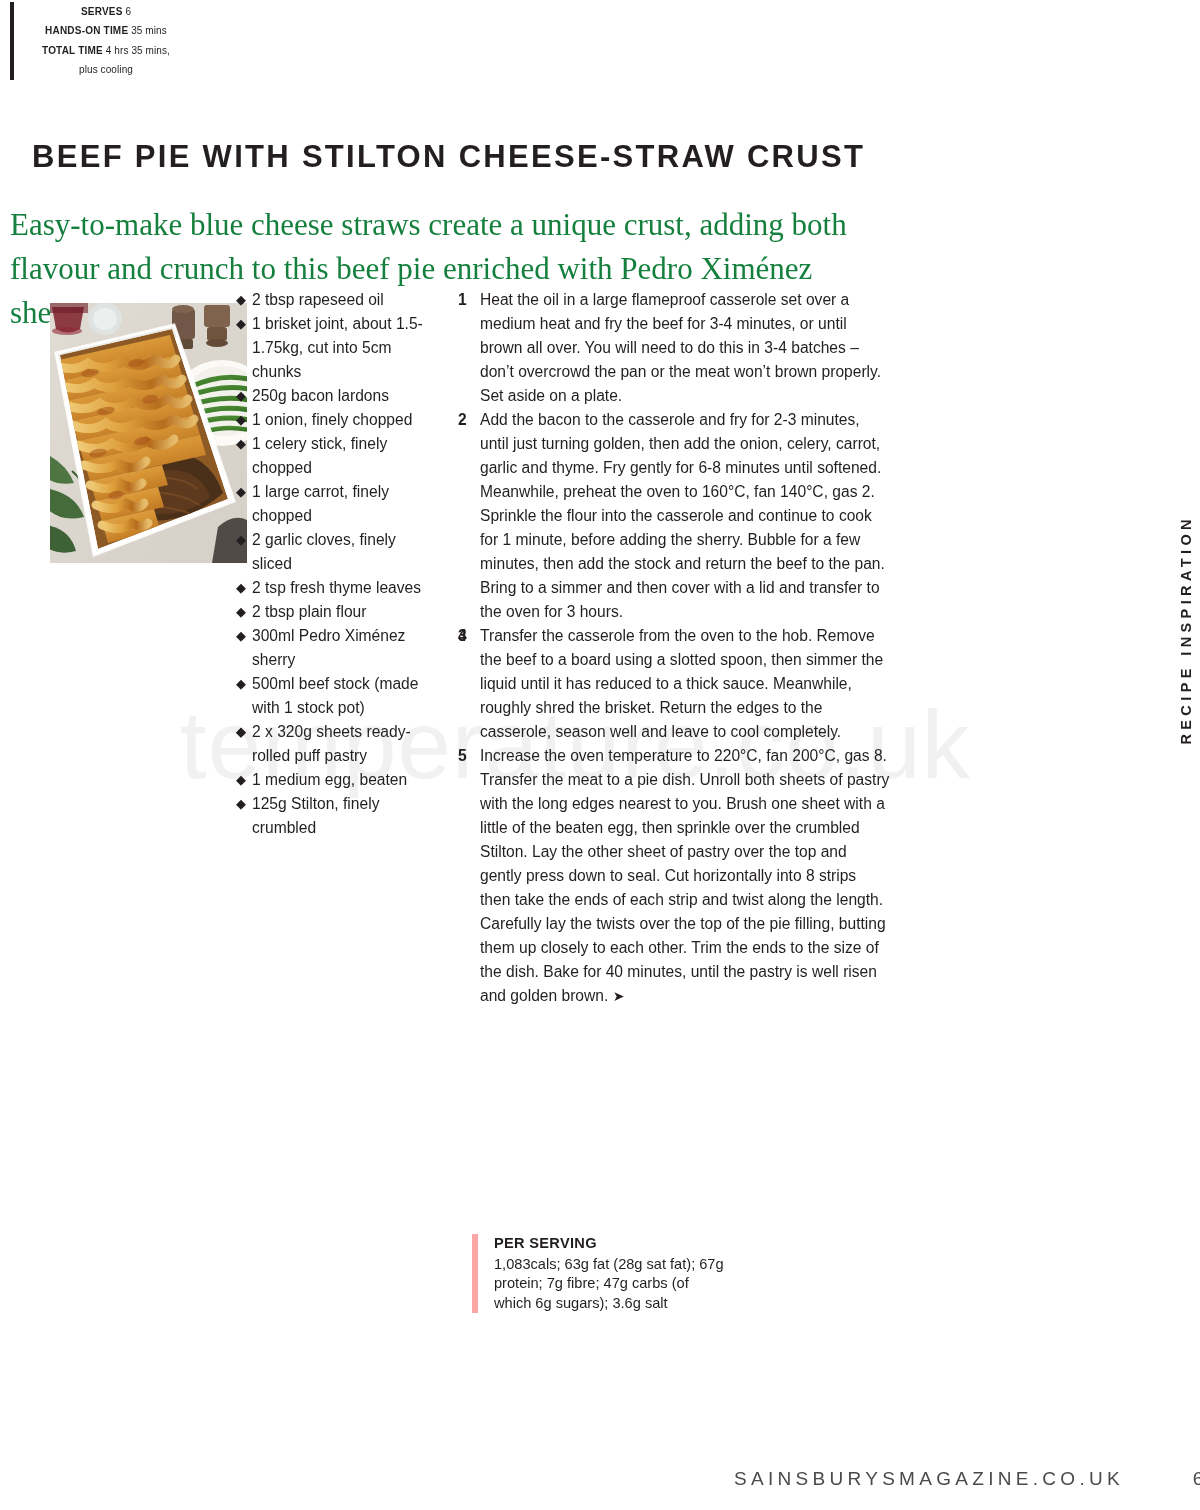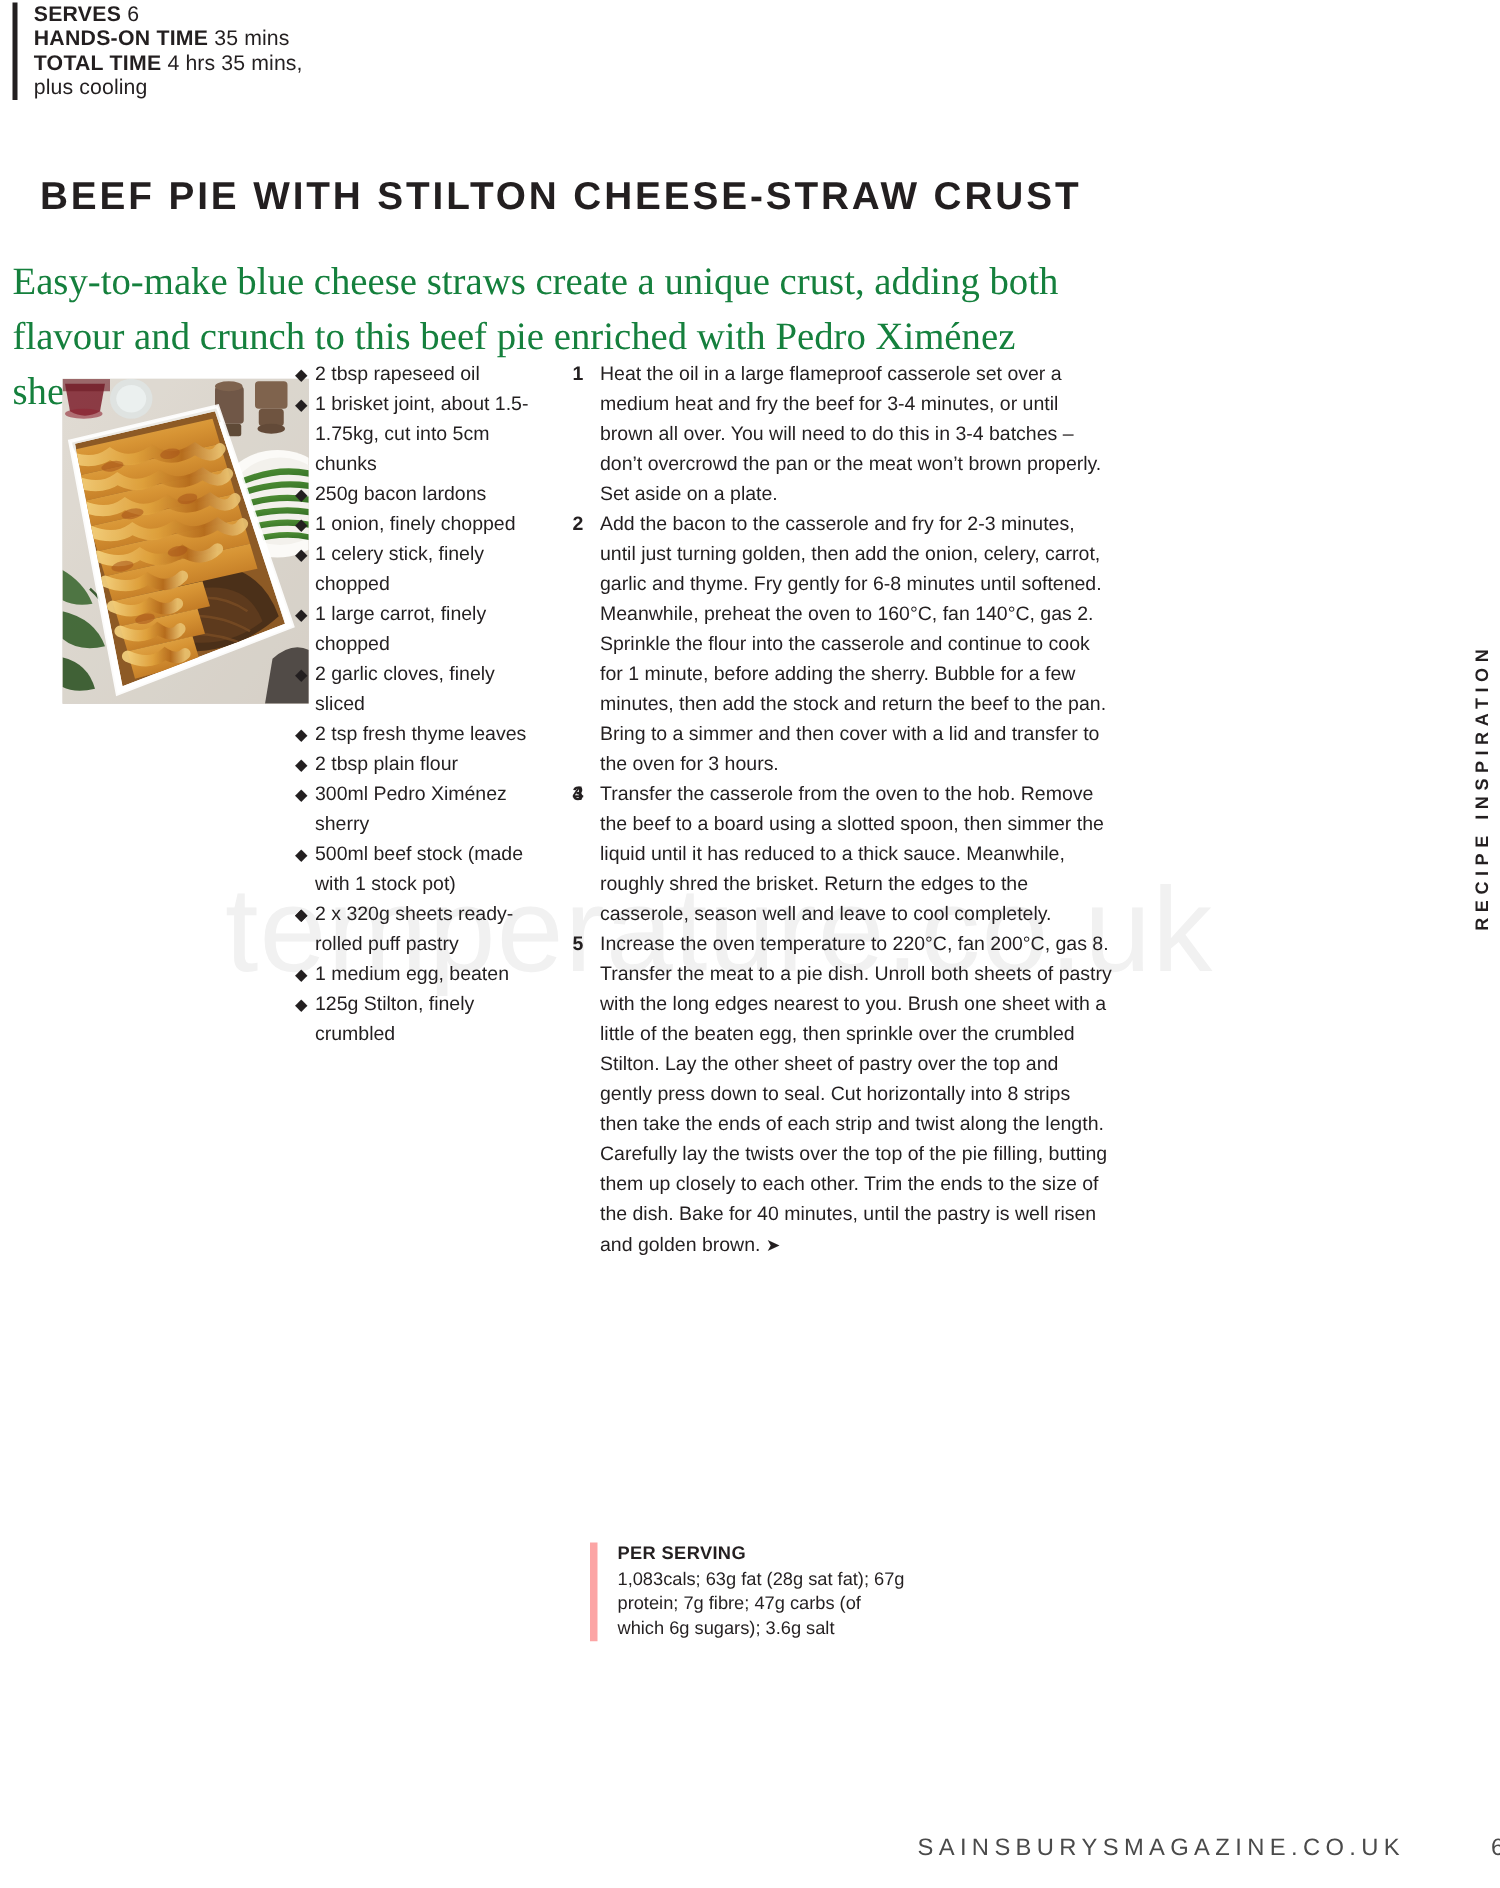--- a/index.html
+++ b/index.html
@@ -31,26 +31,27 @@
     z-index: 0;
     pointer-events: none;
     user-select: none;
   }
 
   
   #meta-block {
     position: absolute;
     left: 10px;
     top: 2px;
-    padding-left: 13px;
+    padding-left: 28px;
     border-left: 4px solid #231f20;
-    font-size: 17px;
+    font-size: 10px;
     line-height: 19.4px;
     letter-spacing: 0.1px;
     z-index: 2;
+    text-align: center;
   }
   #meta-block .lbl { font-weight: bold; letter-spacing: 0.2px; }
   #meta-block .val { font-weight: normal; }
   #meta-block .row { white-space: nowrap; }
 
   
   #recipe-title {
     position: absolute;
     left: 12px;
     top: 118px;

